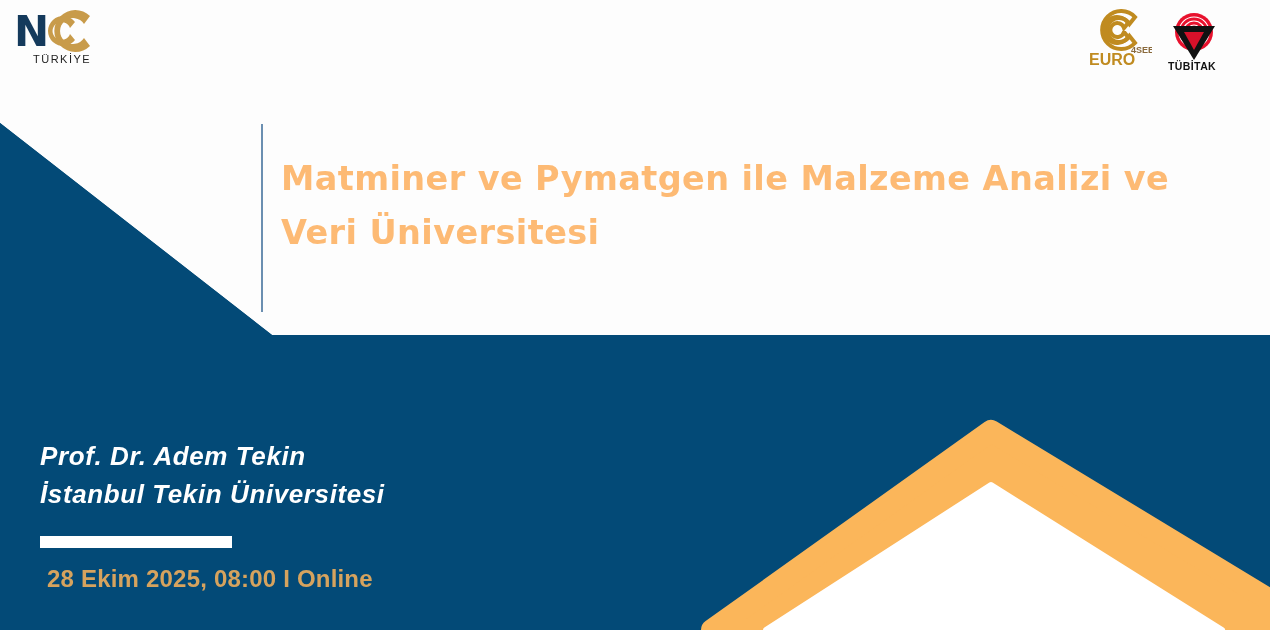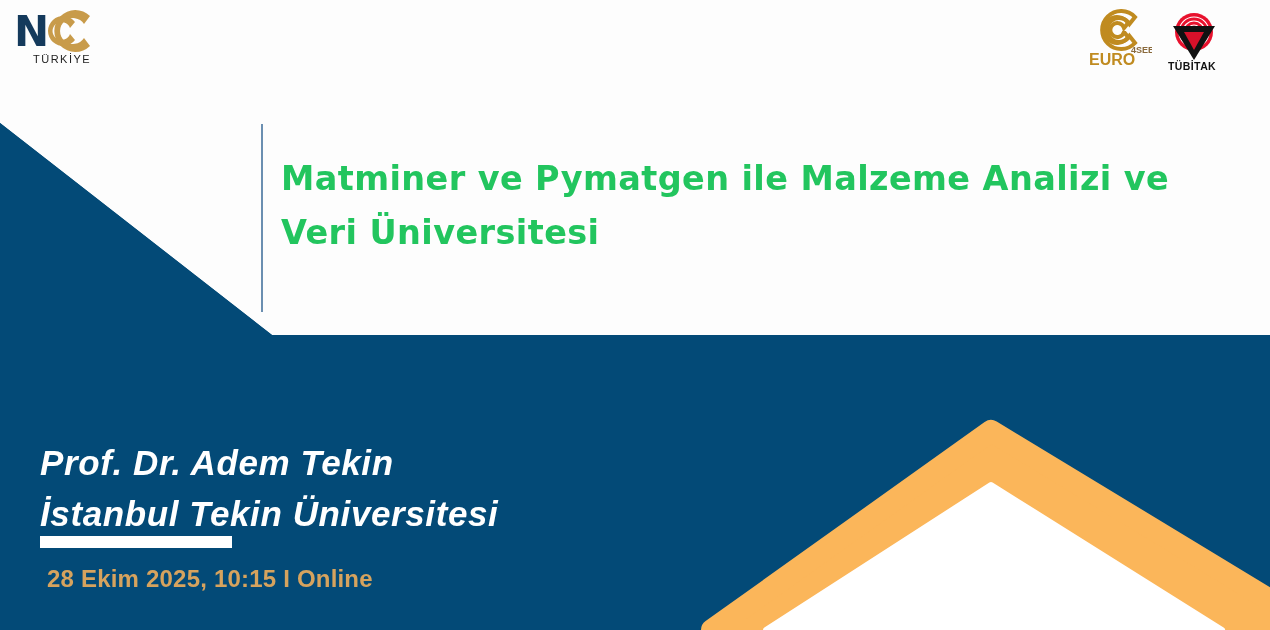--- a/index.html
+++ b/index.html
@@ -32,36 +32,36 @@
   .ncc-logo { position:absolute; left:12px; top:6px; width:92px; height:62px; }
 
   
   .title-rule {
     position:absolute; left:261px; top:124px; width:2px; height:188px;
     background:#6b8fb1; z-index:5;
   }
   .title {
     position:absolute; left:281px; top:152px; width:900px;
     z-index:5;
-    color:#22c55e;
+    color:#fdba74;
     font-family:"DejaVu Sans", sans-serif;
     font-size:33.5px;
     font-weight:700;
     line-height:1.62;
     letter-spacing:0.4px;
   }
 
   
   .speaker {
     position:absolute; left:40px; top:438px; z-index:5;
     color:#ffffff;
     font-family:"Liberation Sans", sans-serif;
     font-style:italic;
     font-weight:700;
-    font-size:35px;
+    font-size:26px;
     line-height:1.45;
     letter-spacing:0.6px;
     white-space:nowrap;
   }
   .speaker div { display:block; }
   .divider-bar {
     position:absolute; left:40px; top:536px; width:192px; height:12px;
     background:#ffffff; z-index:5;
   }
   .meta {
@@ -145,15 +145,15 @@
   <div class="title">
     <div>Matminer ve Pymatgen ile Malzeme Analizi ve</div>
     <div>Veri Üniversitesi</div>
   </div>
 
   <div class="speaker">
     <div>Prof. Dr. Adem Tekin</div>
     <div>İstanbul Tekin Üniversitesi</div>
   </div>
   <div class="divider-bar"></div>
-  <div class="meta">28 Ekim 2025, 10:15 I Online</div>
+  <div class="meta">28 Ekim 2025, 08:00 I Online</div>
 
 </div>
 
 </body></html>

